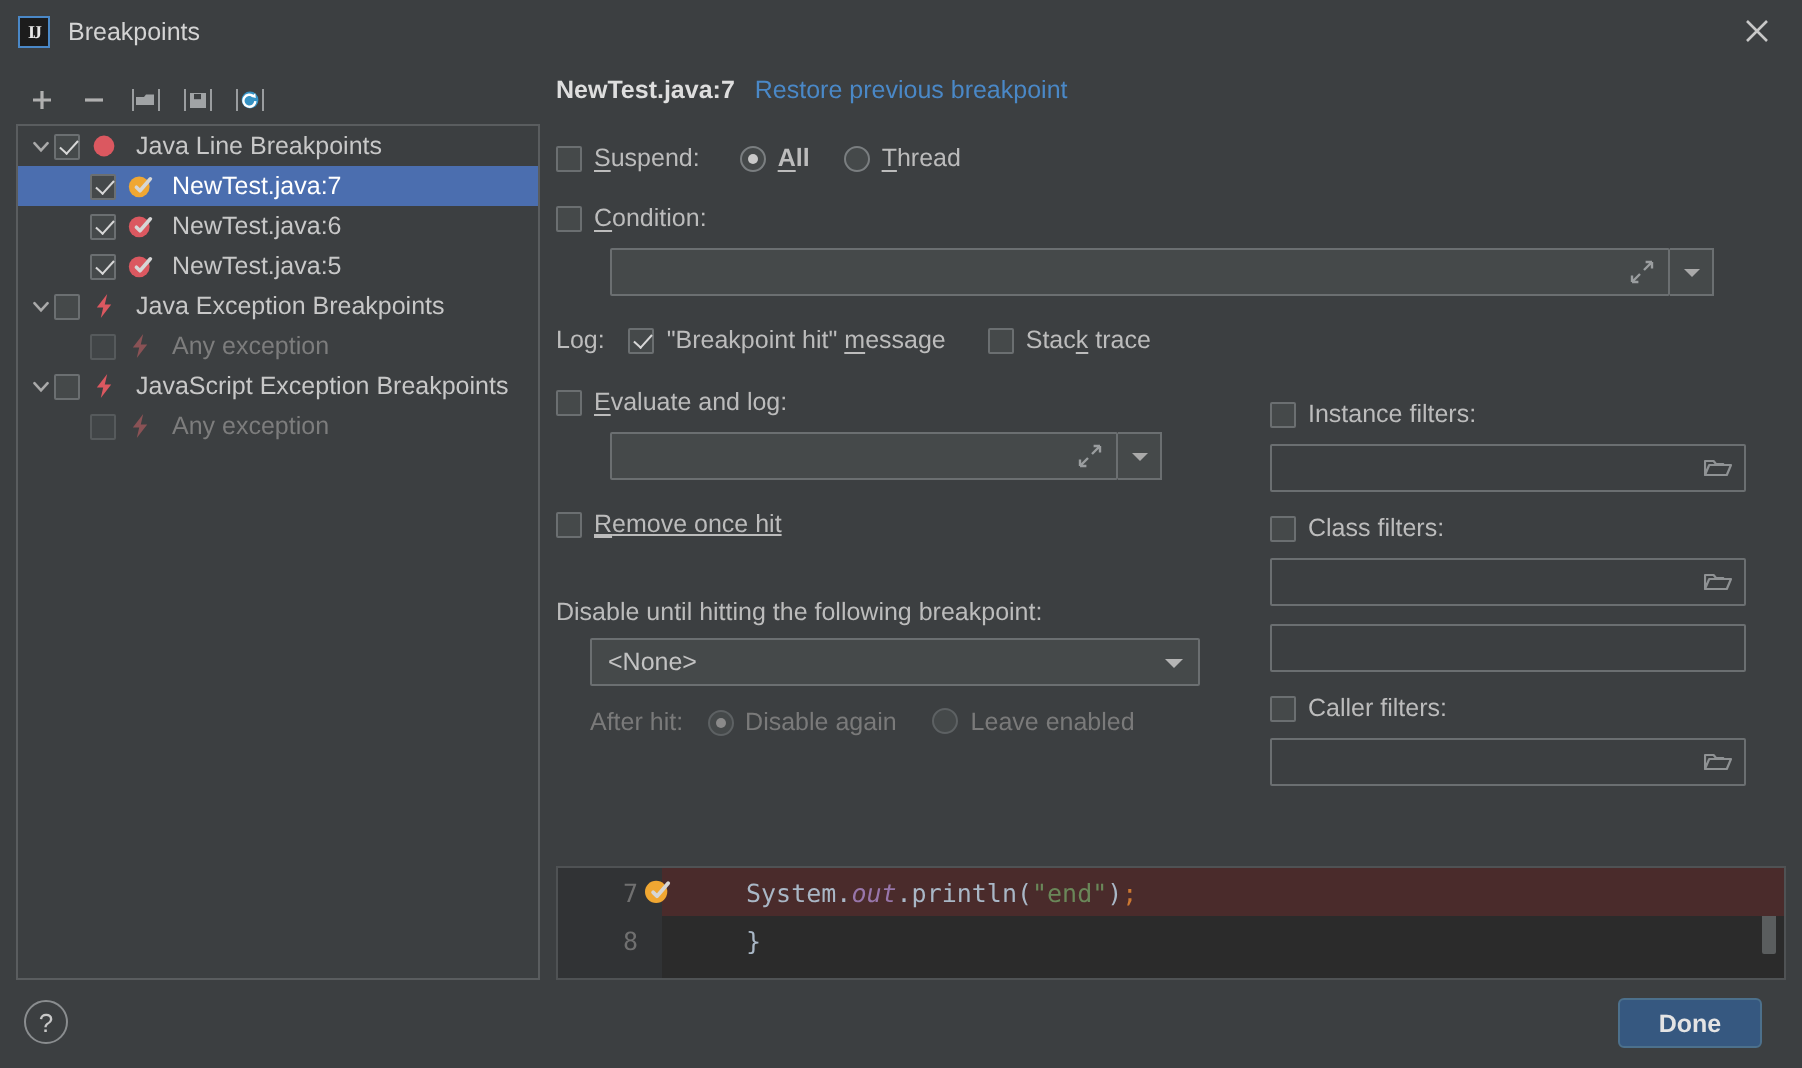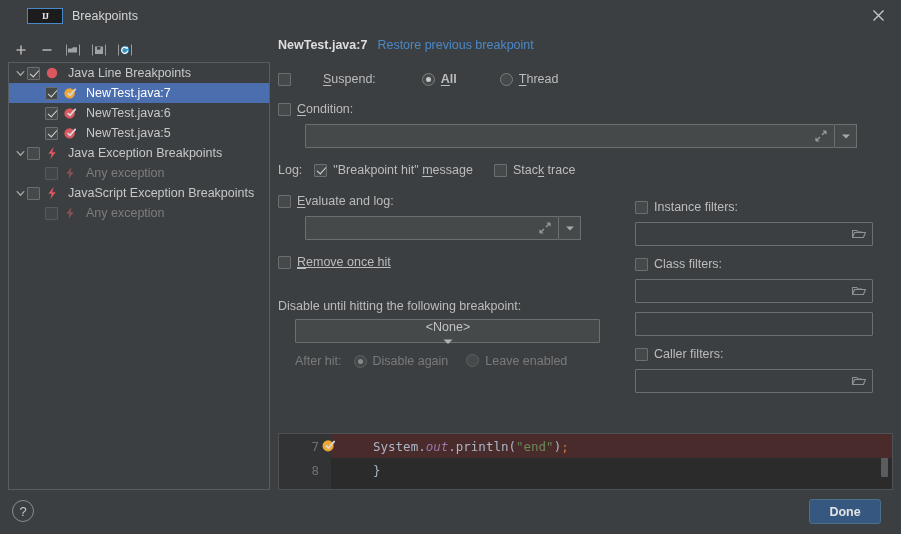--- a/index.html
+++ b/index.html
@@ -18,21 +18,21 @@
     background: #3c3f41;
   }
 
   
   .titlebar {
     position: absolute; left: 0; top: 0; width: 901px; height: 31px;
     background: #3c3f41;
     display: flex; align-items: center;
   }
   .titlebar .logo {
-    margin-left: 27px; width: 36px; height: 16px;
+    margin-left: 9px; width: 16px; height: 16px;
     border: 1.5px solid #4a88c7; background: #1c1c1c;
     display: flex; align-items: center; justify-content: center;
     font-size: 9px; font-weight: bold; color: #e8e8e8; letter-spacing: -1px;
     font-family: "Liberation Serif", serif;
   }
   .titlebar .title {
     margin-left: 9px; font-size: 12.5px; color: #d4d4d4;
   }
   .closebtn {
     position: absolute; right: 0; top: 0; width: 46px; height: 31px;
@@ -115,21 +115,21 @@
     width: 26px; height: 100%; display:flex; align-items:center; justify-content:center;
   }
   .fld-icon svg { display:block; }
   .sidebtn {
     width: 22px; height: 24px; border: 1px solid #6b6f71; border-left: none;
     background: #45494a; display:flex; align-items:center; justify-content:center;
   }
   .combo {
     background: #45494a; border: 1px solid #6b6f71; height: 24px;
     display:flex; align-items:center; justify-content: space-between;
-    padding: 0 7px 0 8px; font-size: 12.5px; color: #c3c3c3; border-radius:1px;flex-direction:column;
+    padding: 0 7px 0 8px; font-size: 12.5px; color: #c3c3c3; border-radius:1px;
   }
 
   .sectlabel { font-size: 12.5px; color: #bcbcbc; }
   .sectlabel.dim { color: #7a7a7a; }
 
   
   .code {
     position: absolute; left: 278px; top: 433px; width: 615px; height: 57px;
     background: #2b2b2b; border: 1px solid #4f5254; overflow: hidden;
     font-family: "DejaVu Sans Mono", monospace; font-size: 12.5px;
@@ -322,21 +322,21 @@
     </div>
 
   <div class="detail">
 
     <div class="hdr">
       <div class="name">NewTest.java:7</div>
       <div class="link">Restore previous breakpoint</div>
     </div>
 
 
-    <div class="chk-row" style="margin-top:12px;gap:26px;">
+    <div class="chk-row" style="margin-top:12px;">
       <div class="cb"></div>
       <span class="chk-lbl">
         <span class="u">S</span><span>uspend:</span>
       </span>
       <div style="display:flex;align-items:center;margin-left:20px;">
         <div class="radio on"></div>
         <span class="chk-lbl" style="font-weight:bold;">
           <span class="u">A</span><span>ll</span>
         </span>
       </div>

